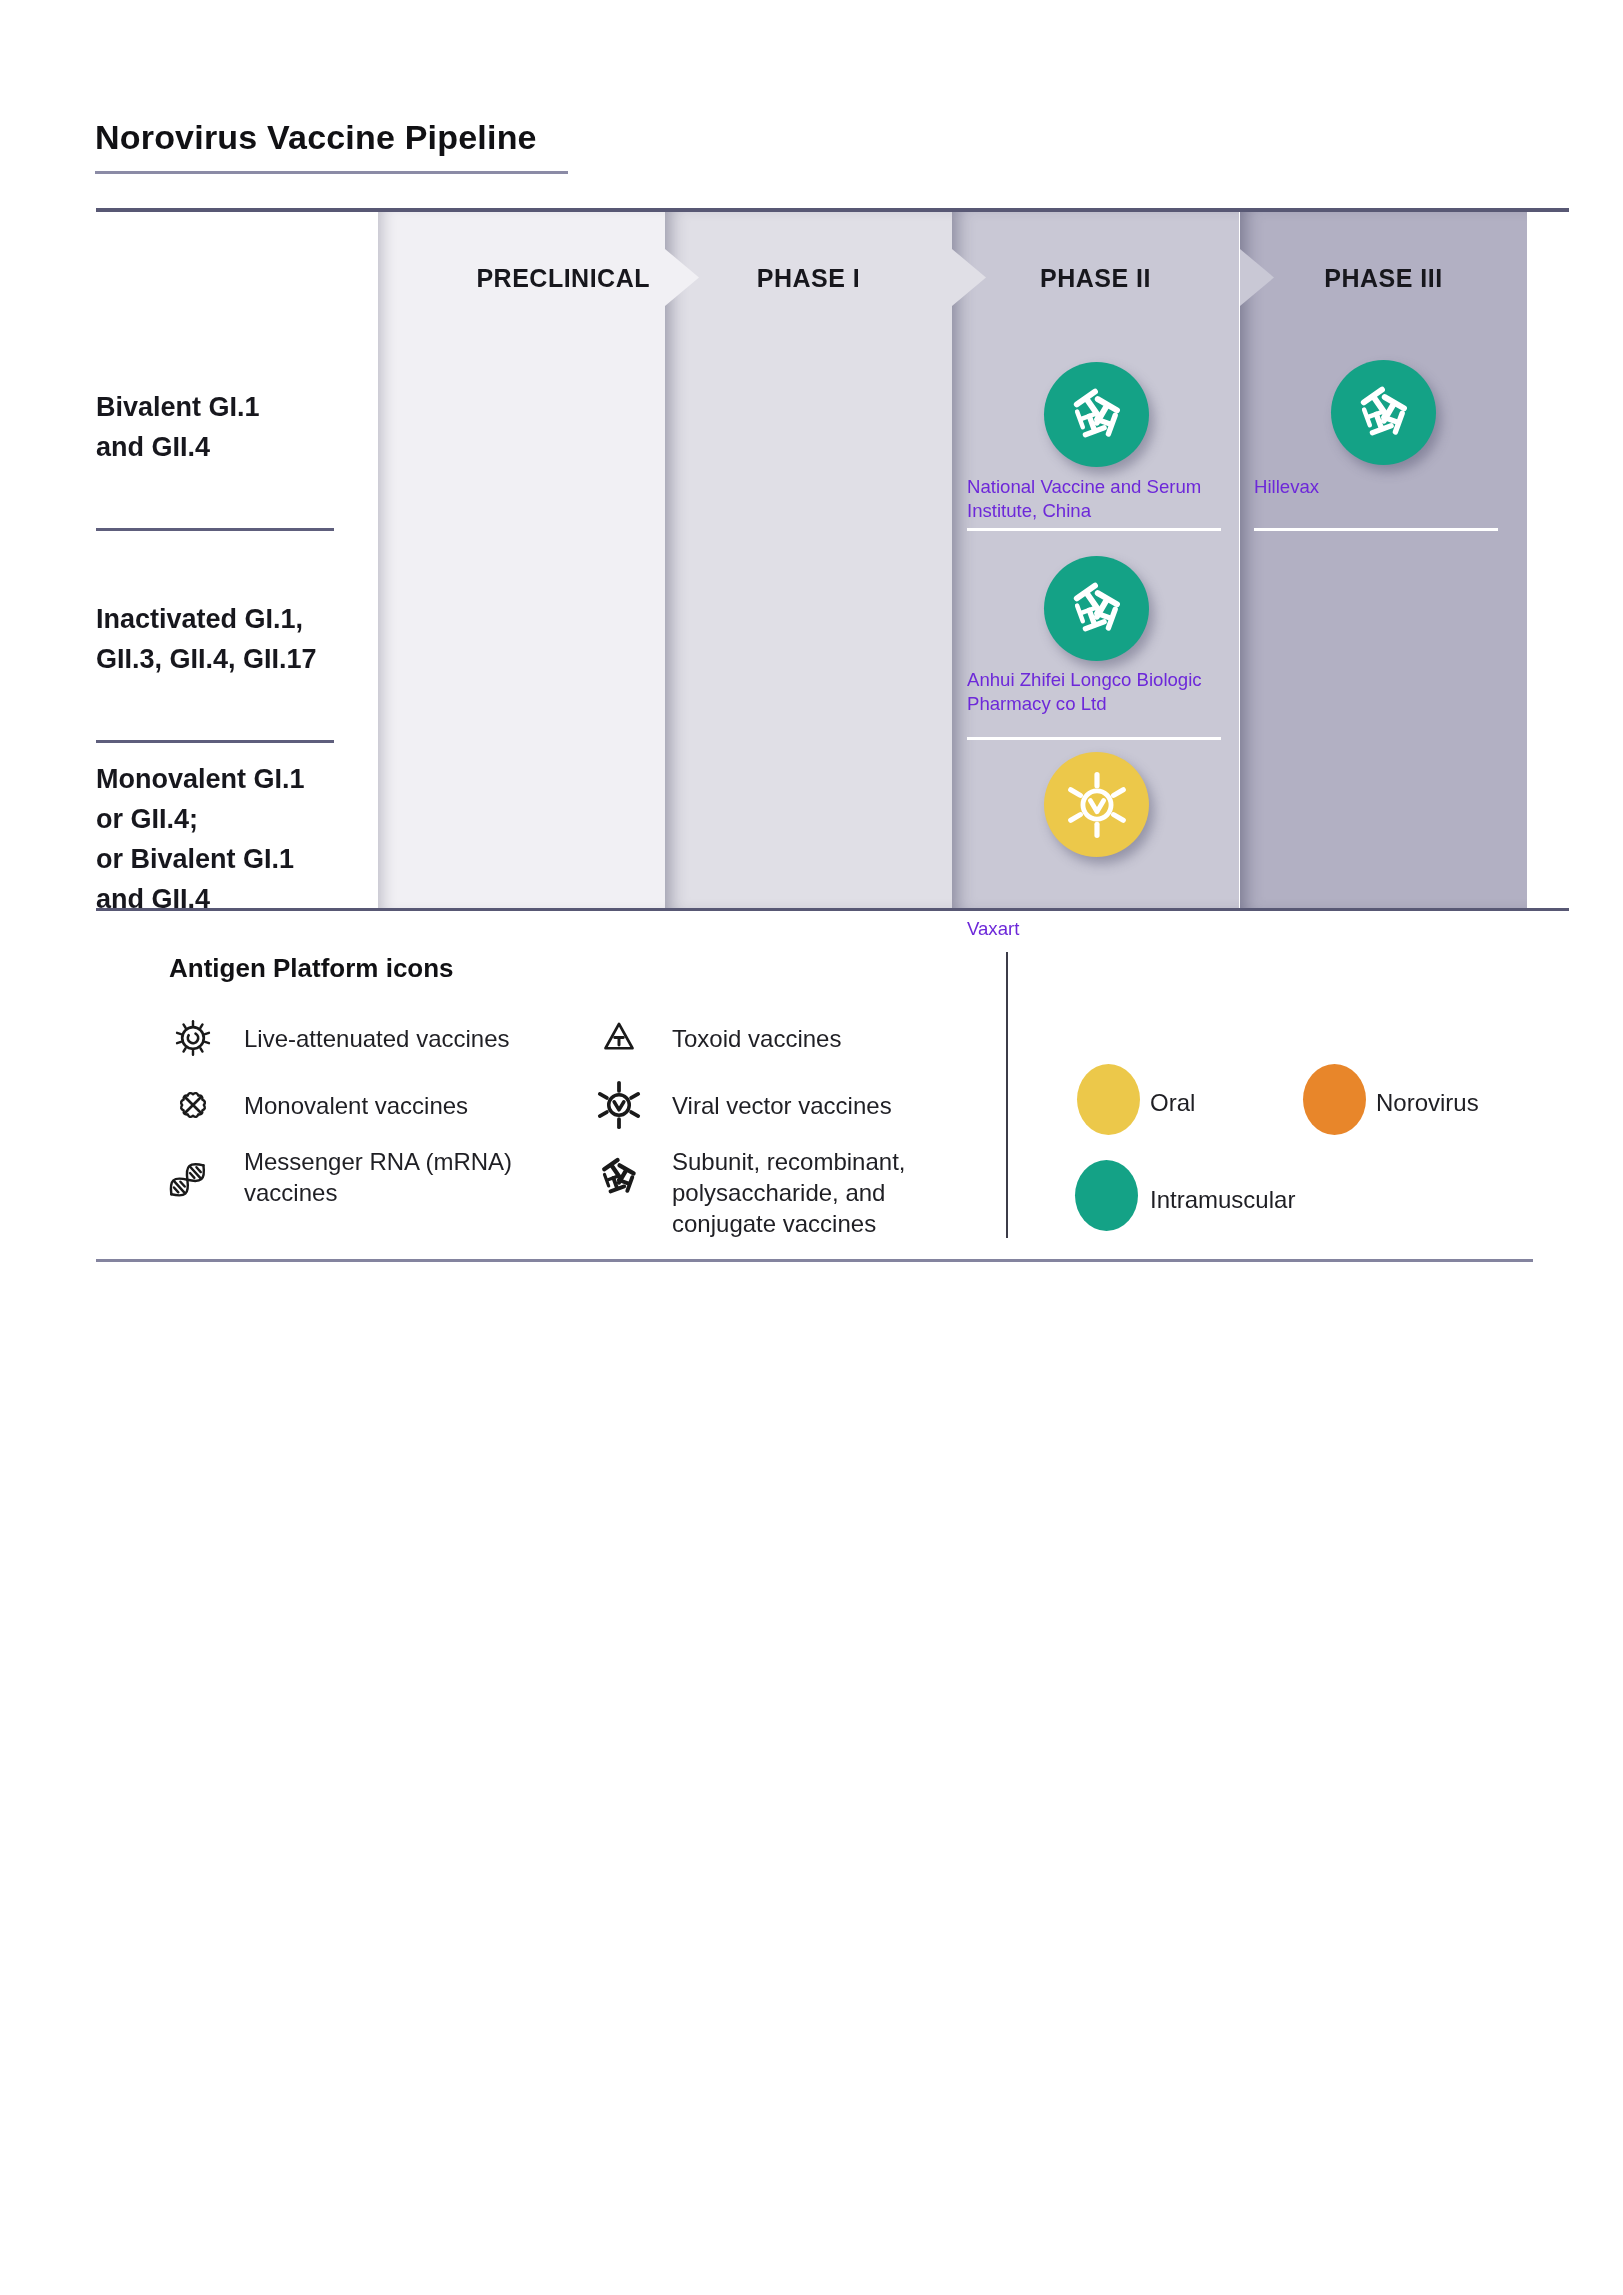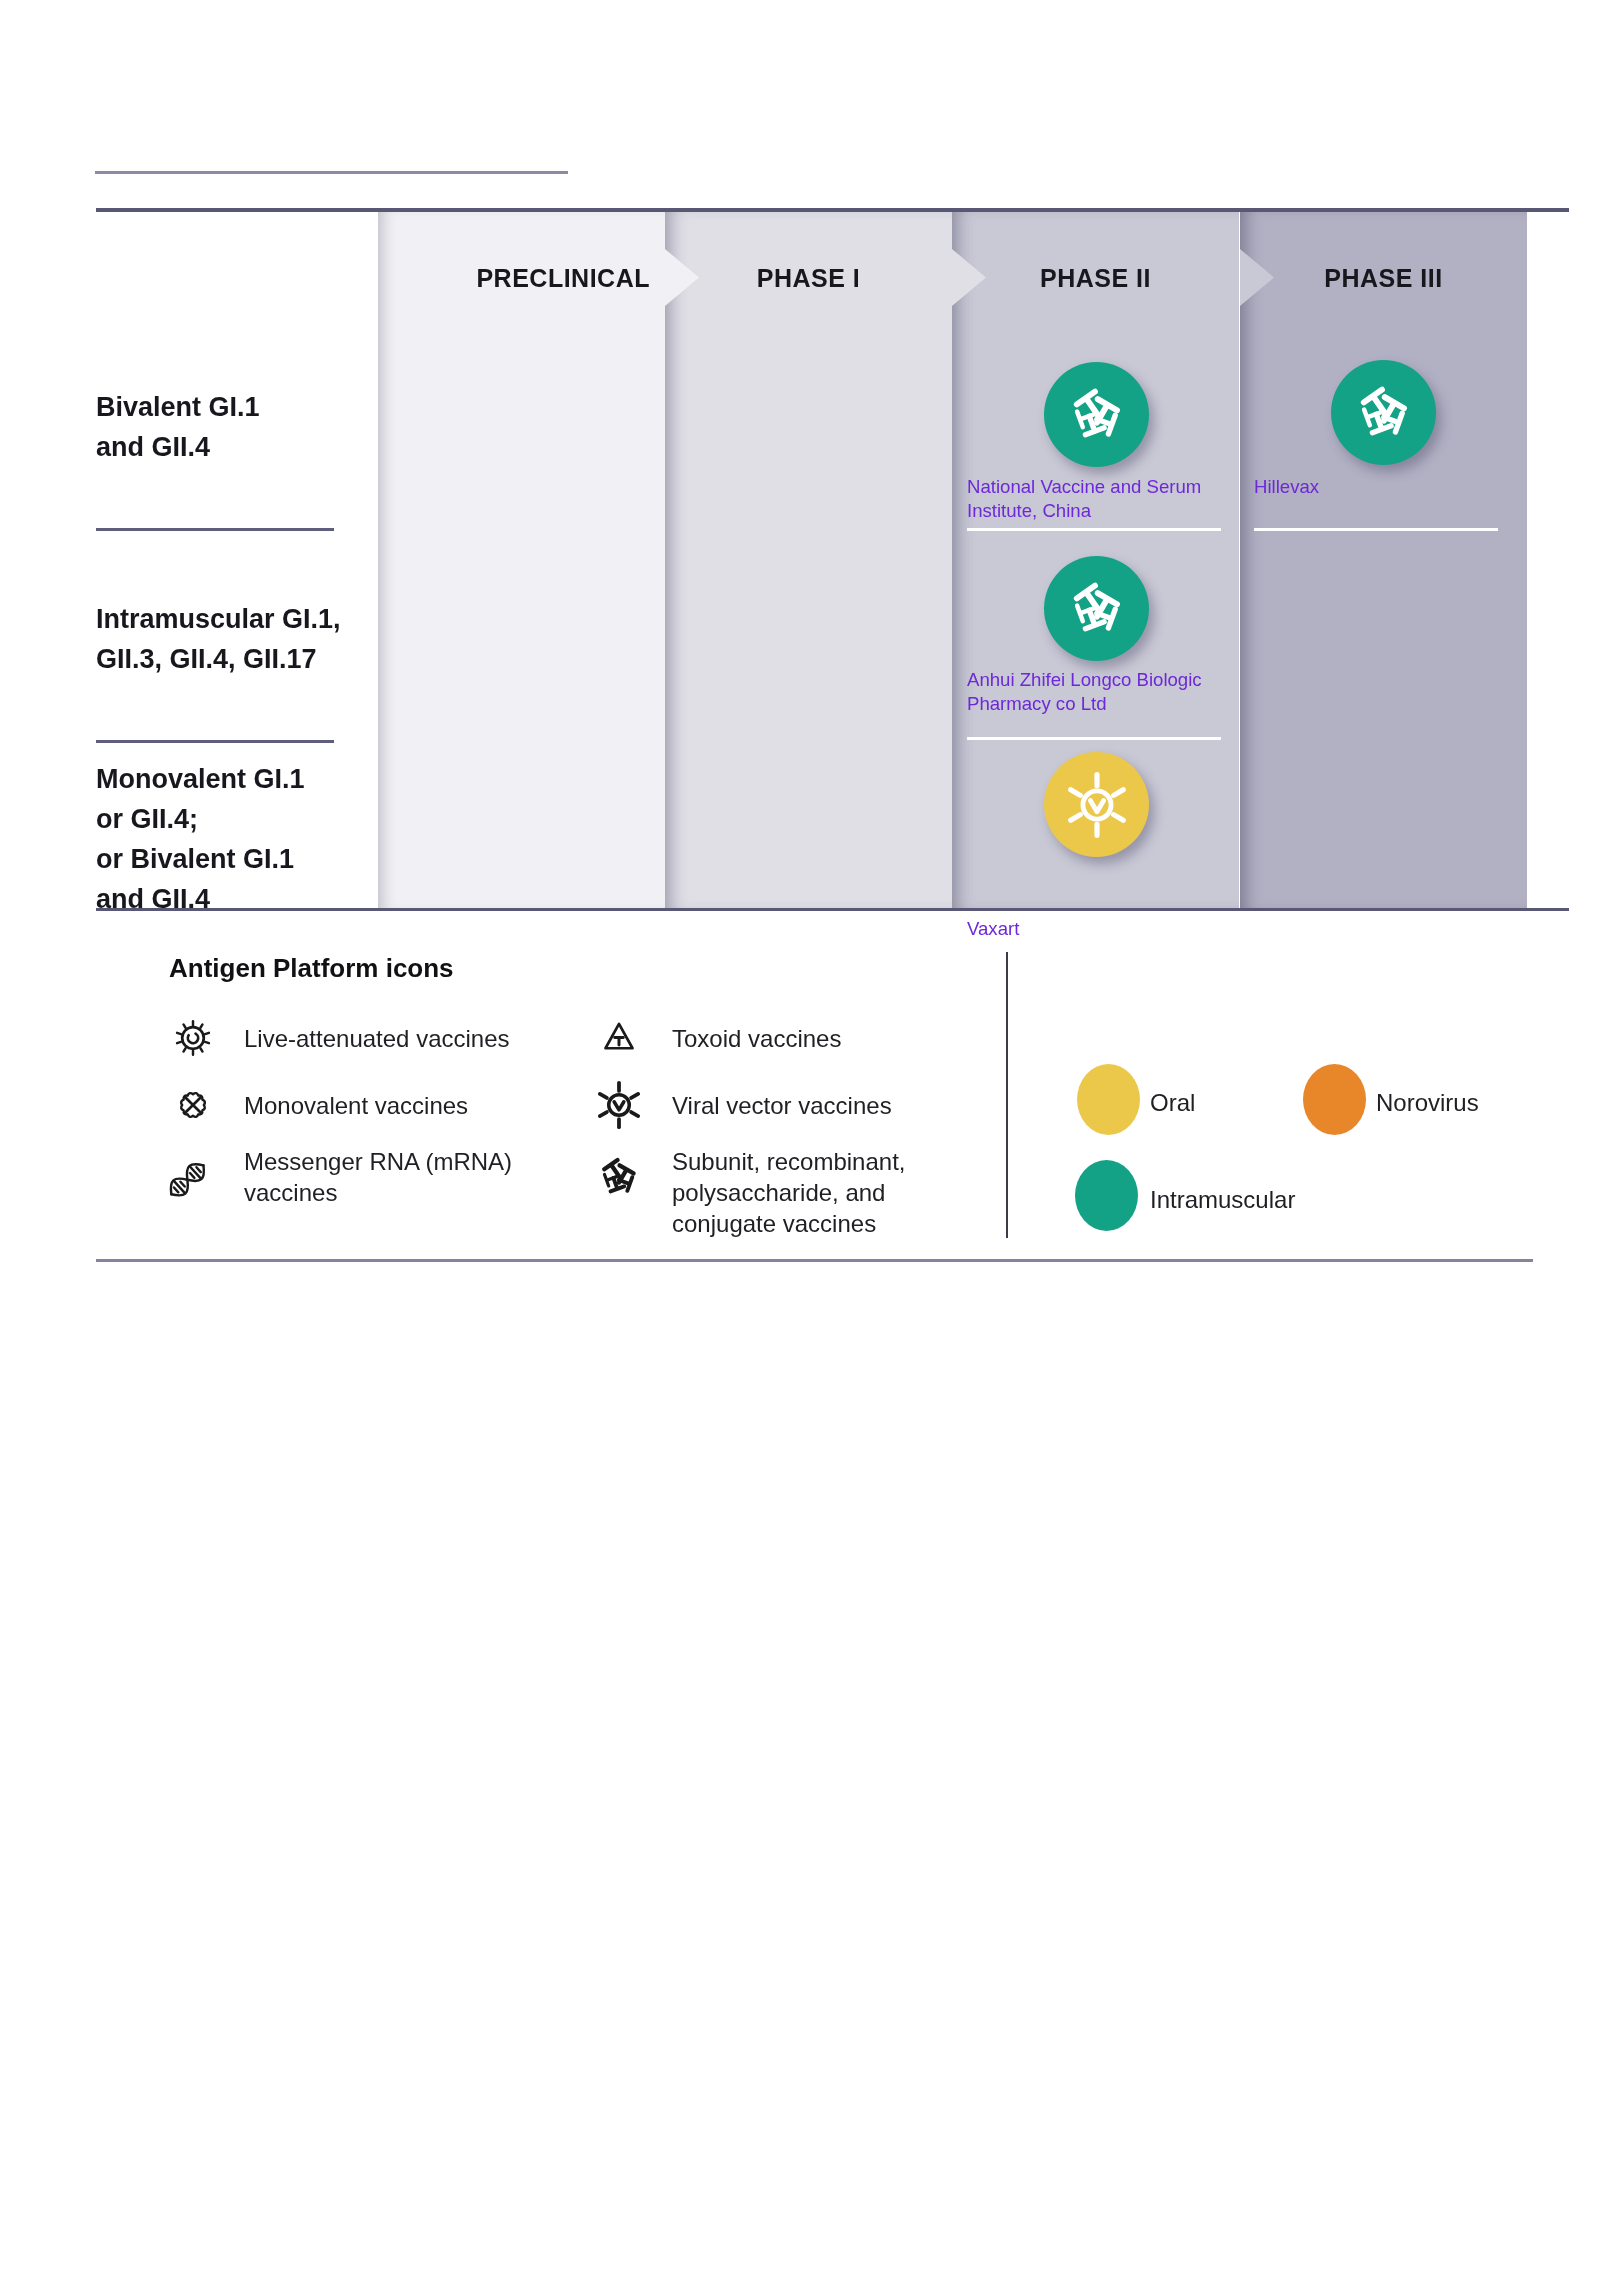--- a/index.html
+++ b/index.html
@@ -108,20 +108,21 @@
         <path d="M5,40 C20,62 30,62 45,40 C60,18 70,18 85,40"></path>
         <path d="M5,40 C20,18 30,18 45,40 C60,62 70,62 85,40"></path>
         <path d="M17,34 V46 M25,26 V54 M33,34 V46 M57,34 V46 M65,26 V54 M73,34 V46"></path>
       </g>
     </g>
   </defs>
 </svg>
 
 <div class="page">
 
+  <div class="abs title" style="left:95px;top:118px;">Norovirus Vaccine Pipeline</div>
   <div class="abs title-rule" style="left:95px;top:171px;width:473px;"></div>
 
   <div class="abs table">
     <div class="abs col col-label"></div>
     <div class="abs col col-p0"></div>
     <div class="abs col col-p1"></div>
     <div class="abs col col-p2"></div>
     <div class="abs col col-p3"></div>
 
     <div class="abs tb-border" style="top:0;height:4.2px;"></div>
@@ -131,21 +132,21 @@
     <div class="abs chev chev1"></div>
     <div class="abs chev chev2"></div>
 
     <div class="abs hdr" style="left:267px;text-align:right;">PRECLINICAL</div>
     <div class="abs hdr" style="left:569px;">PHASE I</div>
     <div class="abs hdr" style="left:856px;">PHASE II</div>
     <div class="abs hdr" style="left:1144px;">PHASE III</div>
 
     <div class="abs rowlab" style="top:179px;">Bivalent GI.1
 and GII.4</div>
-    <div class="abs rowlab" style="top:391px;">Intramuscular GI.1,
+    <div class="abs rowlab" style="top:391px;">Inactivated GI.1,
 GII.3, GII.4, GII.17</div>
     <div class="abs rowlab" style="top:551px;">Monovalent GI.1
 or GII.4;
 or Bivalent GI.1
 and GII.4</div>
 
     <div class="abs lsep" style="top:320px;"></div>
     <div class="abs lsep" style="top:532px;"></div>
 
     <div class="abs bubble bubble-teal" style="left:948px;top:154px;">

